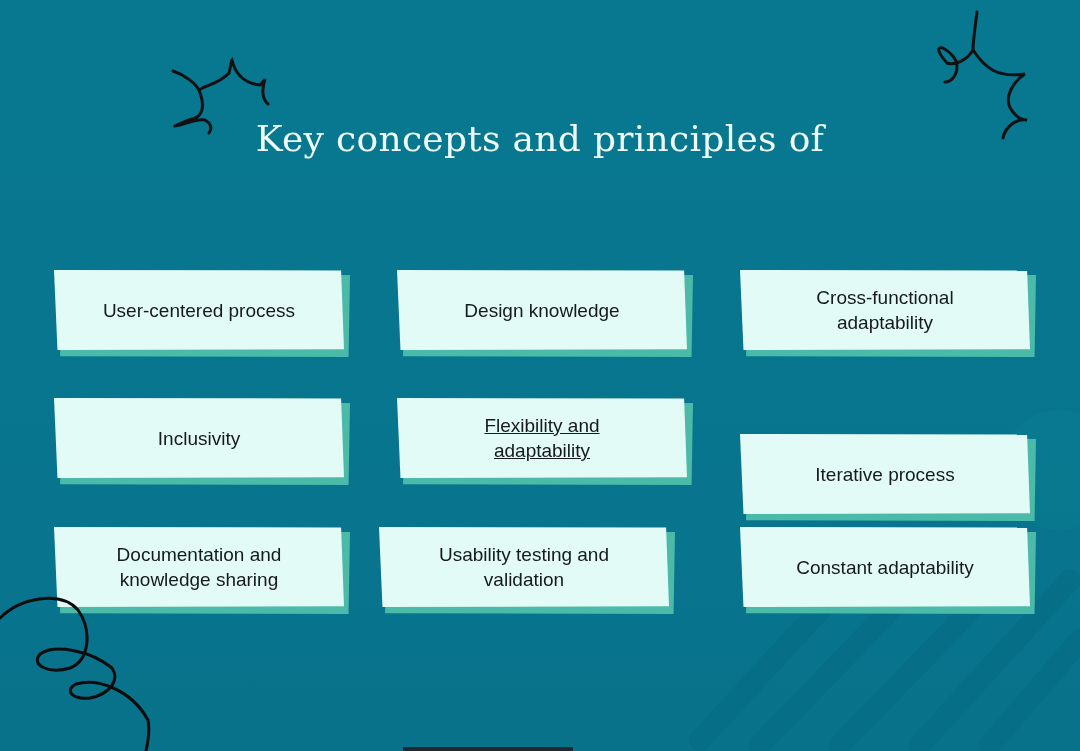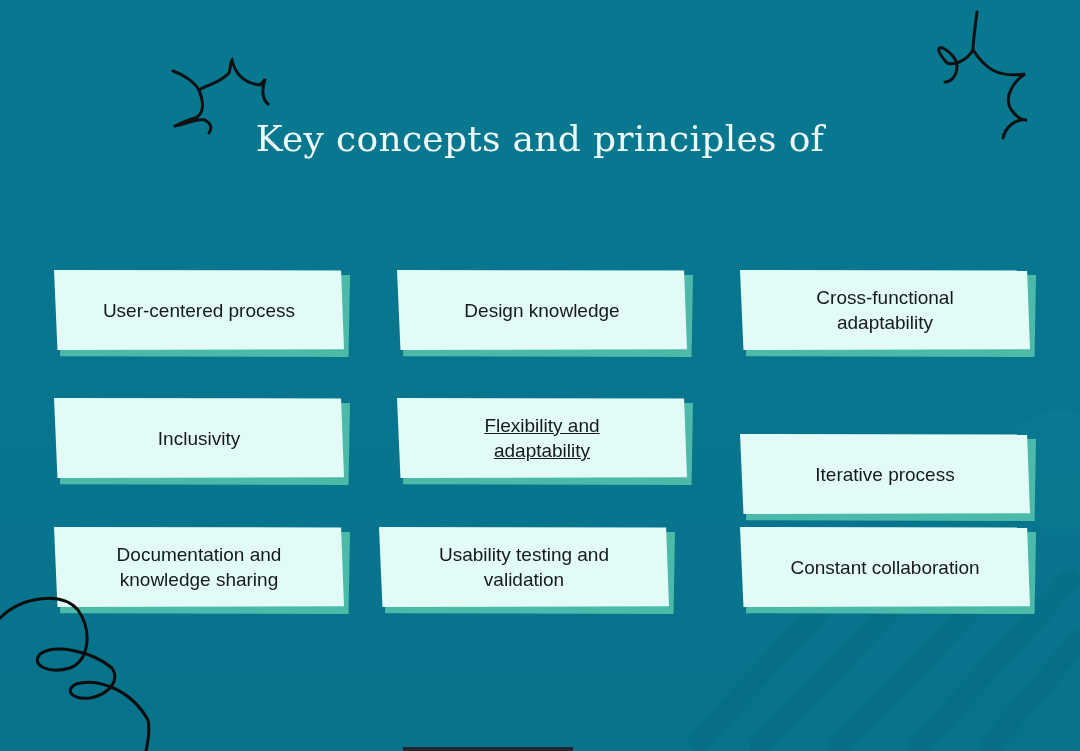--- a/index.html
+++ b/index.html
@@ -100,21 +100,21 @@
 </div>
 <div class="card" style="left:379px; top:527px;">
   <div class="shadow"></div>
   <div class="face">
     <span class="label" style="width:210px; display:block;">Usability testing and validation</span>
   </div>
 </div>
 <div class="card" style="left:740px; top:527px;">
   <div class="shadow"></div>
   <div class="face">
-    <span class="label">Constant collaboration</span>
+    <span class="label">Constant adaptability</span>
   </div>
 </div>
 
 <svg class="doodle" style="left:165px; top:55px;" width="110" height="85" viewBox="0 0 110 85">
   <path d="M8 16 C20 20, 30 28, 34 35 C42 30, 55 28, 64 18 C66 10, 66 6, 67 5 C70 18, 78 28, 95 30 C100 25, 100 24, 100 24 C96 36, 98 45, 103 49" stroke="#111" stroke-width="3" fill="none" stroke-linecap="round"></path>
   <path d="M34 35 C40 50, 38 60, 30 63 C20 66, 8 72, 10 71 C20 70, 30 63, 40 65 C45 68, 48 72, 44 78" stroke="#111" stroke-width="3" fill="none" stroke-linecap="round"></path>
 </svg>
 
 <svg class="doodle" style="left:935px; top:8px;" width="120" height="135" viewBox="0 0 120 135">
   <path d="M42 4 C40 20, 38 34, 38 42 C32 52, 20 58, 12 55 C4 46, 0 38, 8 40 C16 44, 22 52, 22 58 C22 68, 16 74, 10 74" stroke="#111" stroke-width="3" fill="none" stroke-linecap="round"></path>

